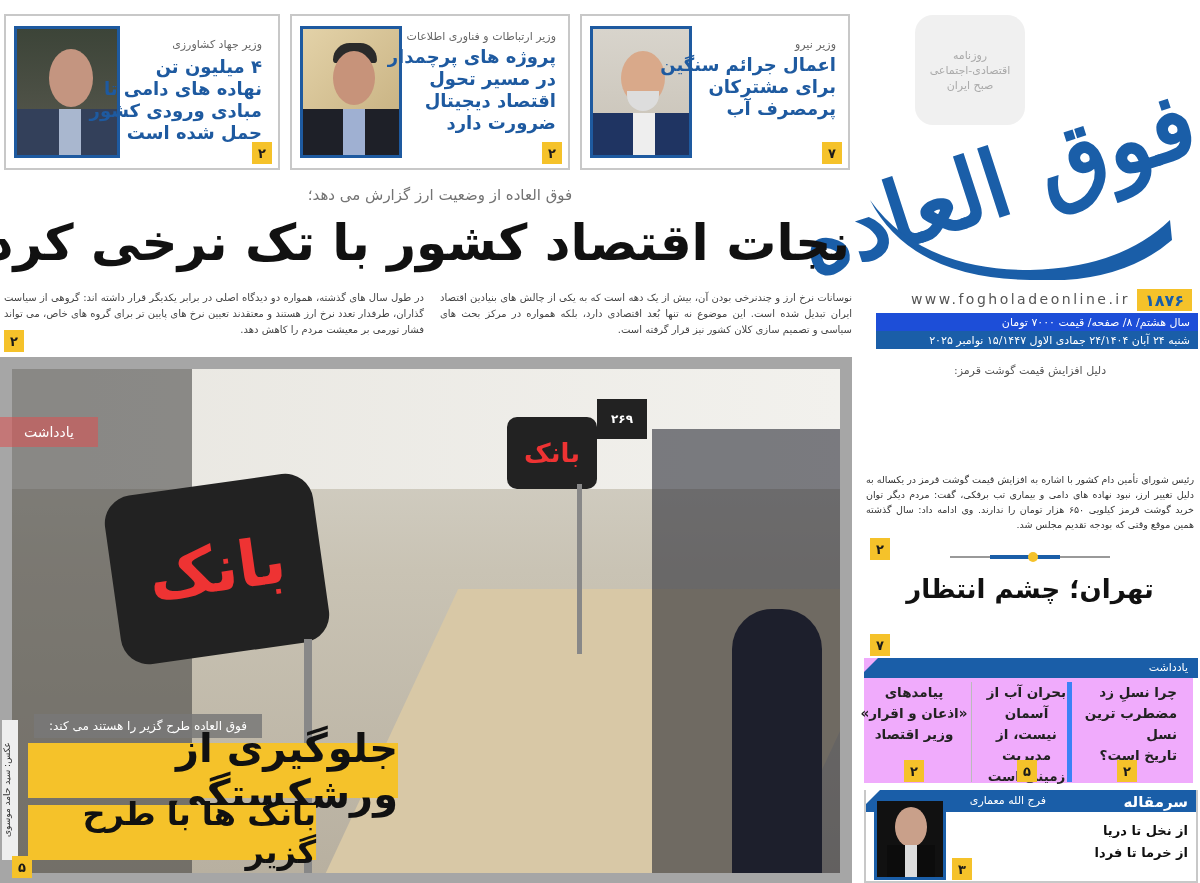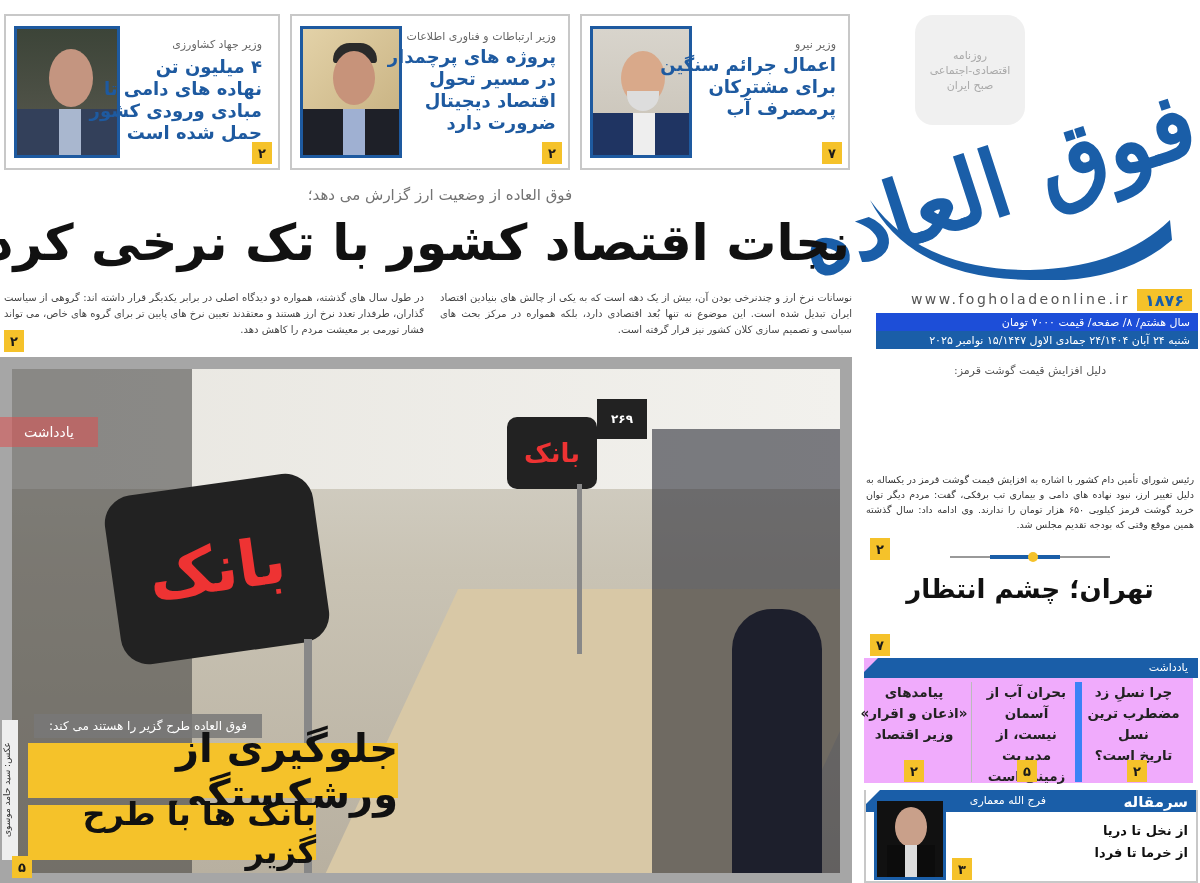--- a/index.html
+++ b/index.html
@@ -129,21 +129,21 @@
   <div class="abs" style="right:0;width:336px;top:0;text-align:center;font-weight:bold;font-size:26px;color:#111;line-height:38px">
     <div>تهران؛ چشم انتظار</div>
   </div>
   <div class="badge" style="left:8px;top:64px">۷</div>
 </div>
 
 <div class="abs" style="left:864px;top:658px;width:329px;height:125px;background:#f0abfc">
   <div class="abs" style="left:0;top:0;width:334px;height:20px;background:#1a5ea8;clip-path:polygon(14px 0,100% 0,100% 100%,0 100%,0 14px)">
     <span style="position:absolute;right:10px;top:3px;color:#fff;font-size:11px">یادداشت</span>
   </div>
-  <div class="abs" style="right:8px;top:24px;width:110px;height:100px;text-align:center;font-weight:bold;font-size:13.5px;line-height:21px;color:#222;border-left:7px solid #3b82f6">
+  <div class="abs" style="right:16px;top:24px;width:110px;height:100px;font-weight:bold;font-size:13.5px;line-height:21px;color:#222;border-left:5px solid #3b82f6">
     <div>چرا نسلِ زد</div>
       <div>مضطرب ترین نسل</div>
       <div>تاریخ است؟</div>
     <div class="badge" style="left:45px;top:78px">۲</div>
   </div>
   <div class="abs" style="right:112px;top:24px;width:110px;height:100px;text-align:center;font-weight:bold;font-size:13.5px;line-height:21px;color:#222;border-left:1px solid #bbb">
     <div>بحران آب از آسمان</div>
       <div>نیست، از مدیریت</div>
       <div>زمینی است</div>
     <div class="badge" style="left:45px;top:78px">۵</div>

